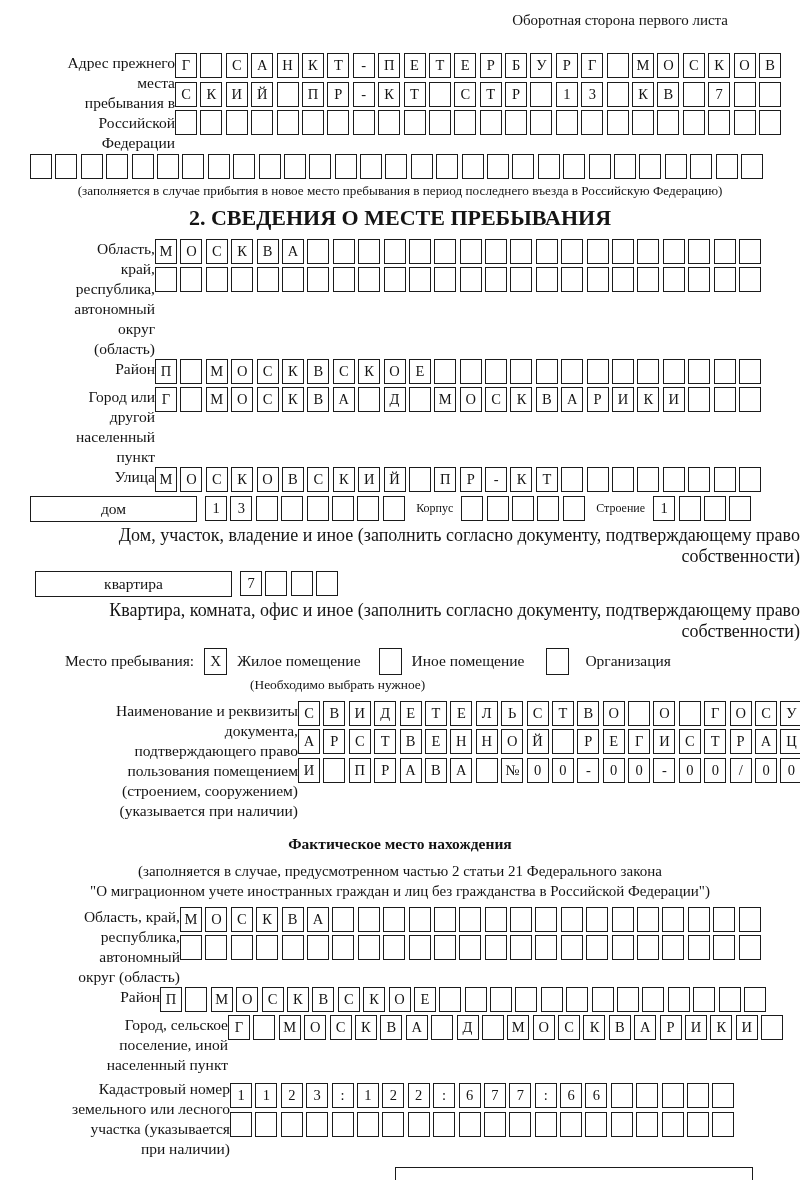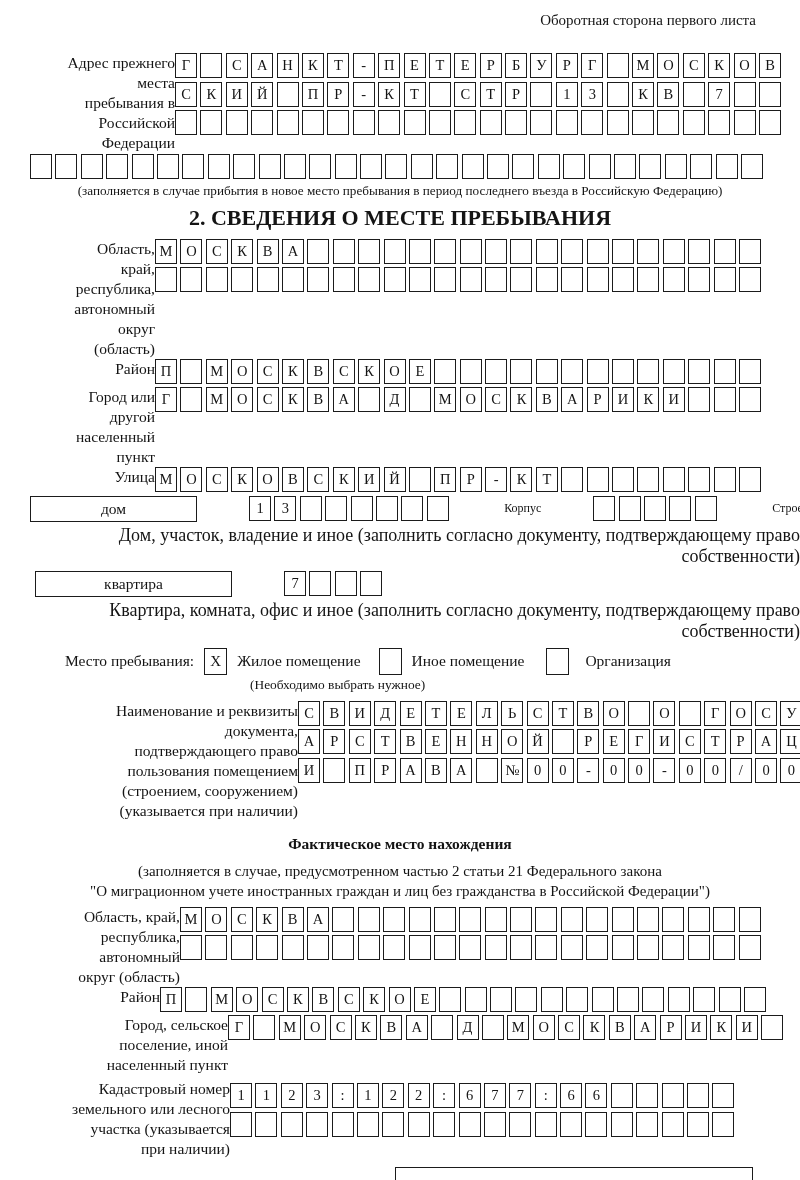--- a/index.html
+++ b/index.html
@@ -1,19 +1,19 @@
 <!DOCTYPE html>
 <html lang="ru"><head>
 <meta charset="utf-8">
 <style>
   html,body{margin:0;padding:0;background:#fff;color:#141414;}
   body{width:800px;height:1180px;font-family:"Liberation Serif","DejaVu Serif",serif;overflow:hidden;}
   .page{width:800px;padding-top:12px;box-sizing:border-box;}
 
-  .header-note{text-align:right;padding-right:44px;font-size:15px;margin-bottom:24px;}
+  .header-note{text-align:right;padding-right:72px;font-size:15px;margin-bottom:24px;}
 
   .frow{display:flex;align-items:flex-start;}
   .lab{padding-left:65px;box-sizing:border-box;flex:none;font-size:15.5px;line-height:20px;text-align:right;}
   .lw175{width:175px;}
   .lw155{width:155px;}
   .lw250{width:250px;}
   .lw180{width:180px;}
   .lw160{width:160px;}
   .lw228{width:228px;}
   .lw230{width:230px;}
@@ -22,21 +22,21 @@
   .cells{display:flex;margin-bottom:3.5px;}
   .cell{flex:none;width:22px;height:25px;box-sizing:border-box;border:1.6px solid #1b1b1b;
         margin-right:3.4px;display:flex;align-items:center;justify-content:center;
         font-size:14.5px;line-height:1;}
   .overflow-row{margin-left:30px;margin-top:1px;}
 
   .caption-center{text-align:center;font-size:13.2px;margin:2px 0 6px 0;}
   .caption-left{font-size:18px;margin:1px 0 4px 35px;text-align:right;}
   .sec-title{text-align:center;font-weight:bold;font-size:22px;margin:6px 0 8px 0;}
 
-  .inline-row{display:flex;align-items:center;margin-left:30px;margin-bottom:3px;gap:44px;}
+  .inline-row{display:flex;align-items:center;margin-left:30px;margin-bottom:3px;}
   .namedbox{box-sizing:border-box;border:1.6px solid #1b1b1b;height:26px;display:flex;
             align-items:center;justify-content:center;font-size:15.5px;flex:none;}
   .dom-box{width:167px;margin-right:8px;}
   .kv-box{width:197px;margin-left:5px;margin-right:8px;}
   .mini-label{font-size:12px;margin:0 8px;flex:none;}
 
   .stay-row{display:flex;align-items:center;margin-left:65px;margin-top:6px;margin-bottom:2px;font-size:15.5px;}
   .checkbox{flex:none;width:23px;height:27px;box-sizing:border-box;border:1.6px solid #1b1b1b;
             display:flex;align-items:center;justify-content:center;font-size:15px;margin:0 10px;}
   .stay-caption{font-size:13.4px;margin-left:250px;margin-bottom:8px;}

